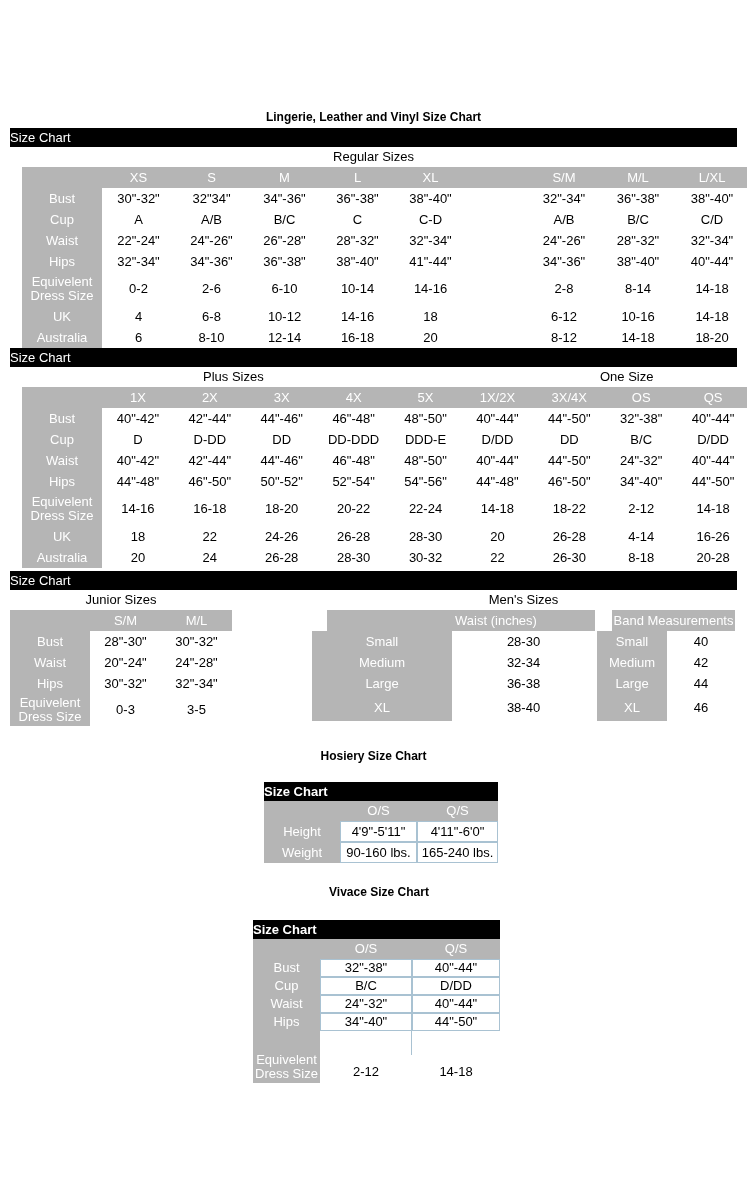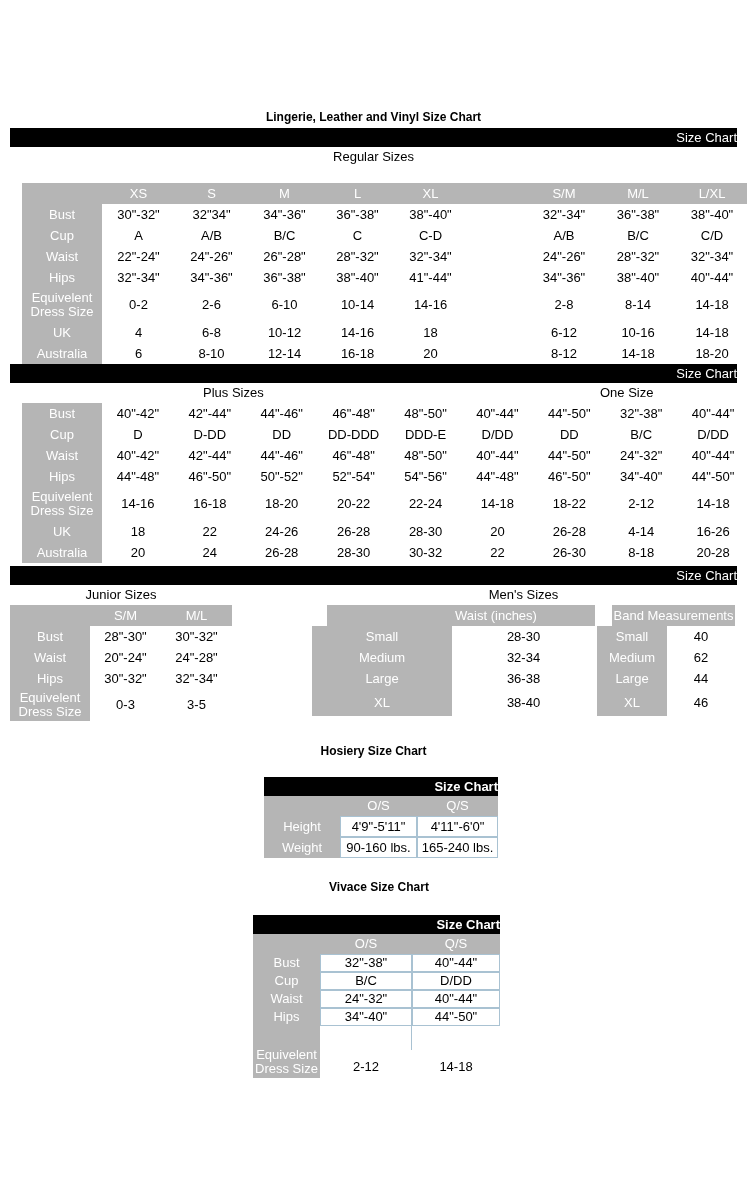--- a/index.html
+++ b/index.html
@@ -9,26 +9,26 @@
   }
   *{box-sizing:border-box;}
   html,body{margin:0;padding:0;}
   body{
     width:747px;height:1200px;background:#ffffff;overflow:hidden;
     font-family:"Liberation Sans","DejaVu Sans",sans-serif;color:var(--tx);
   }
   .title{font-size:12px;font-weight:bold;text-align:center;height:21px;line-height:21px;}
   #main-title{margin-top:107px;}
   .banner{
-    margin:0 10px;height:19px;line-height:19px;text-align:right;
+    margin:0 10px;height:19px;line-height:19px;text-align:left;
     background:var(--banner-bg);color:var(--banner-tx);font-size:13px;
   }
   .banner.b2{margin-top:0;}
   .banner.b3{margin-top:3px;}
-  .sec-label{height:36px;line-height:20px;text-align:center;font-size:13px;}
+  .sec-label{height:20px;line-height:20px;text-align:center;font-size:13px;}
   
   .tbl{margin:0 22px;}
   .tr{display:grid;height:21px;}
   .tr.tall{height:34px;}
   .th,.rl,.td{
     display:flex;align-items:center;justify-content:center;
     font-size:13px;line-height:14px;text-align:center;
   }
   .th,.rl{background:var(--hdr-bg);color:var(--hdr-tx);}
   .td{background:#ffffff;color:var(--tx);}
@@ -185,20 +185,32 @@
     </div>
   </div>
 
 <div class="banner b2">Size Chart</div>
 <div class="plus-labels">
   <span id="plus-sizes-label">Plus Sizes</span>
   <span id="one-size-label">One Size</span>
 </div>
 <div class="tbl t-plus">
     <div class="tr">
+      <div class="th"></div>
+      <div class="th">1X</div>
+      <div class="th">2X</div>
+      <div class="th">3X</div>
+      <div class="th">4X</div>
+      <div class="th">5X</div>
+      <div class="th">1X/2X</div>
+      <div class="th">3X/4X</div>
+      <div class="th">OS</div>
+      <div class="th">QS</div>
+    </div>
+    <div class="tr">
       <div class="rl">Bust</div>
       <div class="td">40"-42"</div>
       <div class="td">42"-44"</div>
       <div class="td">44"-46"</div>
       <div class="td">46"-48"</div>
       <div class="td">48"-50"</div>
       <div class="td">40"-44"</div>
       <div class="td">44"-50"</div>
       <div class="td">32"-38"</div>
       <div class="td">40"-44"</div>
@@ -332,21 +344,21 @@
   <div class="tbl t-mens-band">
       <div class="tr">
         <div class="th span2">Band Measurements</div>
       </div>
       <div class="tr">
         <div class="rl">Small</div>
         <div class="td">40</div>
       </div>
       <div class="tr">
         <div class="rl">Medium</div>
-        <div class="td">62</div>
+        <div class="td">42</div>
       </div>
       <div class="tr">
         <div class="rl">Large</div>
         <div class="td">44</div>
       </div>
       <div class="tr xl">
         <div class="rl">XL</div>
         <div class="td">46</div>
       </div>
     </div>

